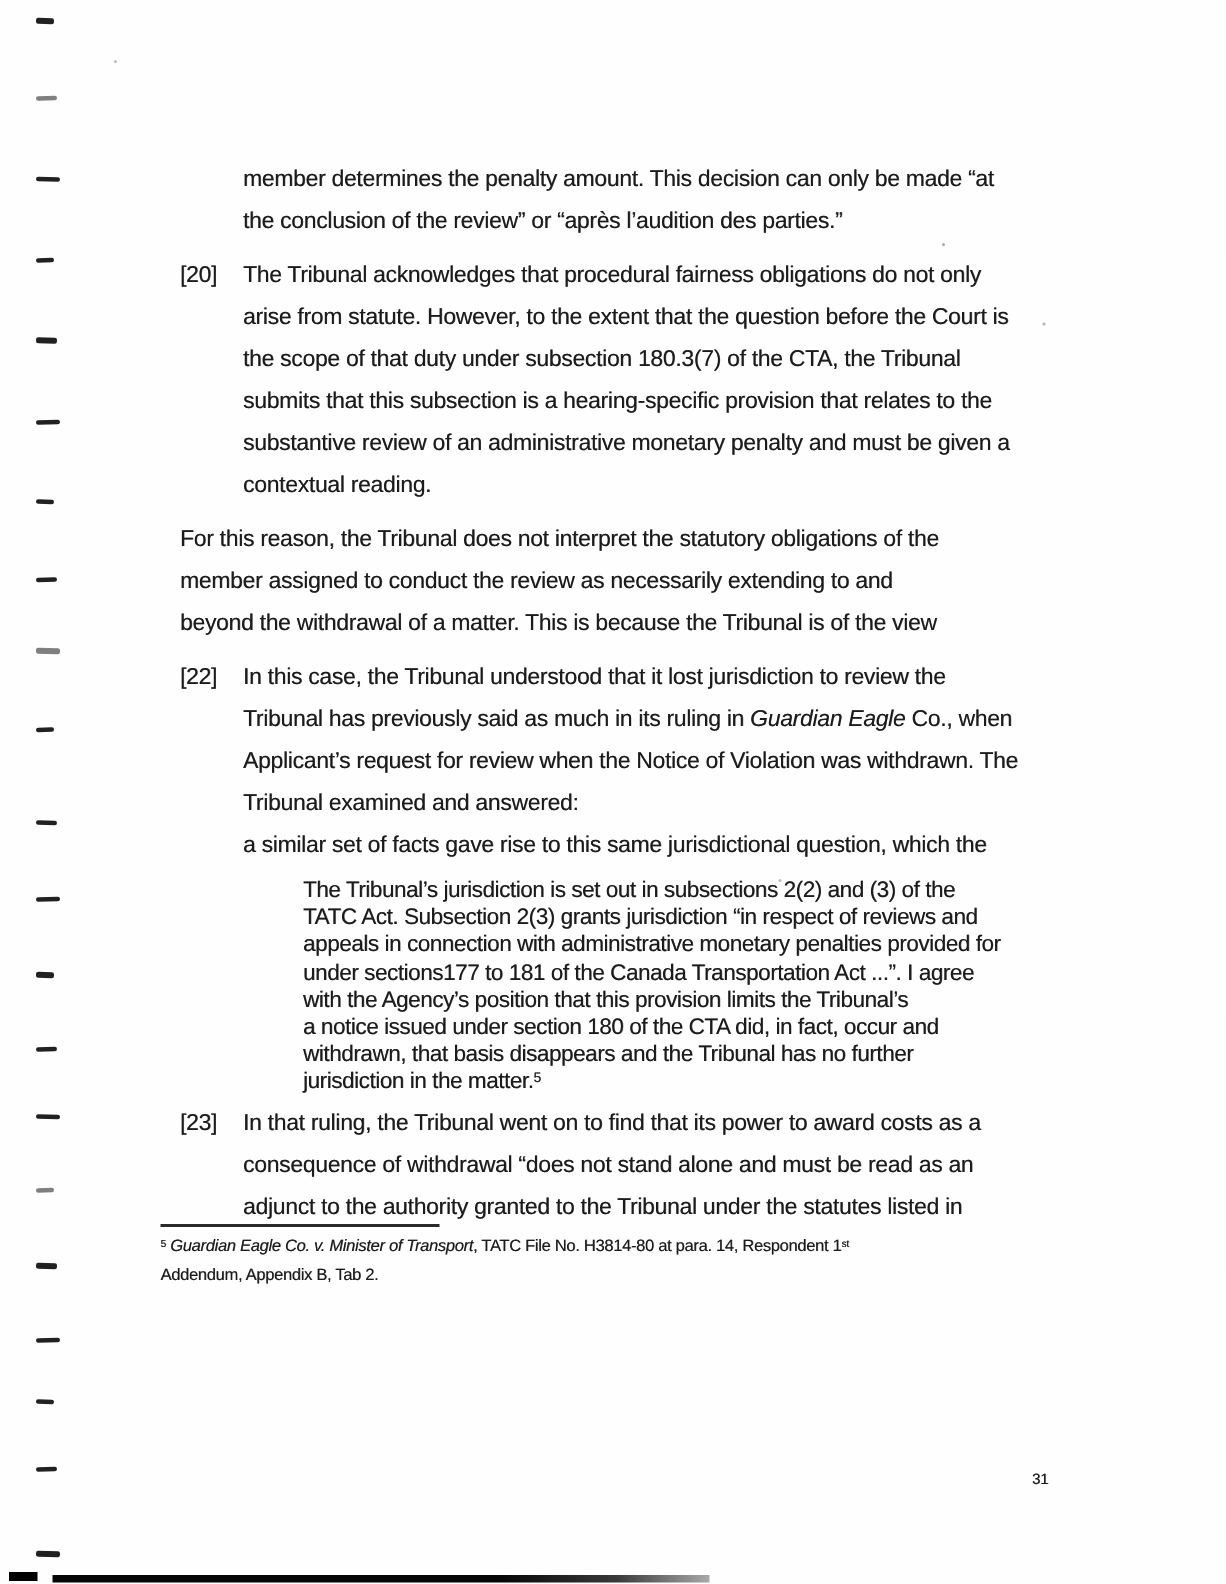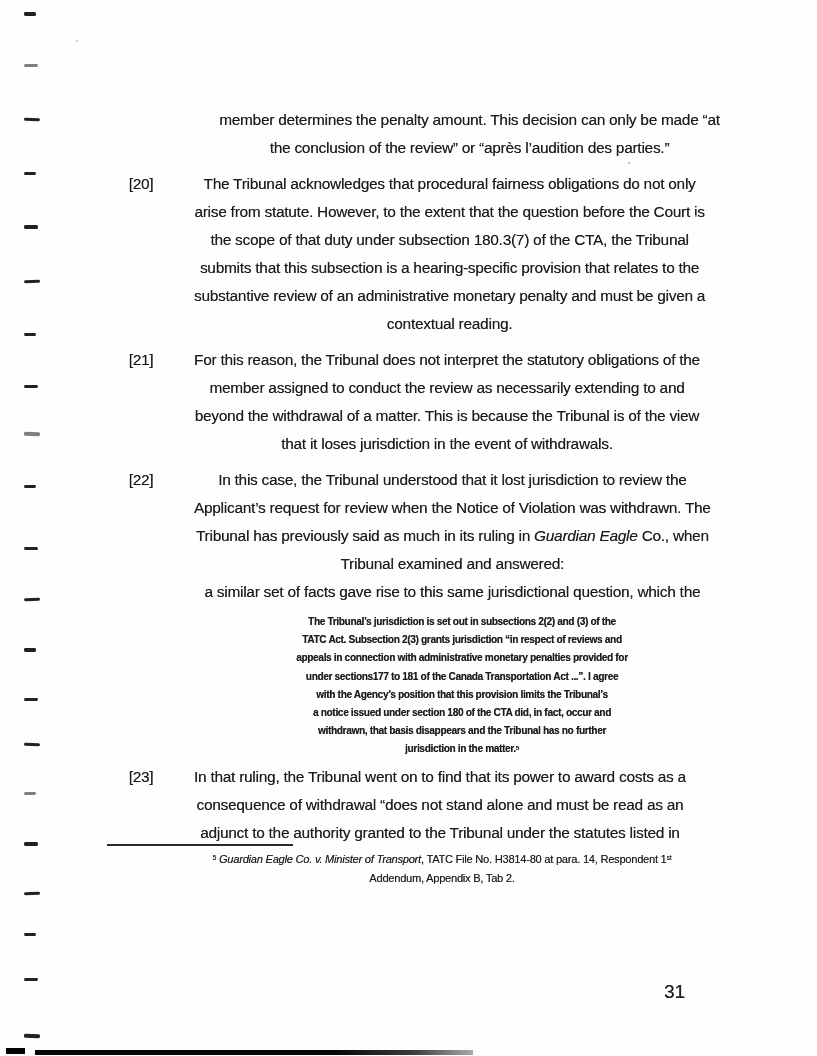--- a/index.html
+++ b/index.html
@@ -15,34 +15,32 @@
   .content {
     position: absolute;
     left: 0; top: 0;
     width: 817px;
     box-sizing: border-box;
     padding: 106px 40px 0 120px;
     font-size: 15.3px;
     line-height: 28px;
     letter-spacing: -0.2px;
     text-shadow: 0.25px 0 0 rgba(0,0,0,0.55);
-    text-align: center;
   }
   .line { white-space: nowrap; }
   .intro { margin-left: 42px; }
-  .para { display: flex; margin-top: 8px; gap: 32px; }
+  .para { display: flex; margin-top: 8px; }
   .para-num { width: 42px; flex: 0 0 42px; }
   .para.p23 { margin-top: 4px; }
   .quote {
     margin: 7px 0 0 82px;
-    font-size: 10px;
+    font-size: 15px;
     line-height: 18.2px;
     letter-spacing: -0.3px;
     width: 520px;
-    font-weight: bold;
   }
   .fn-sep {
     margin: -3px 0 0 -13px;
     width: 186px;
     height: 0;
     border-top: 2px solid #2a2a2a;
   }
   .footnote {
     margin: 4px 0 0 -13px;
     font-size: 11px;
@@ -51,22 +49,22 @@
   }
   sup {
     font-size: 0.62em;
     line-height: 0;
     position: relative;
     top: -0.45em;
     vertical-align: baseline;
   }
   .page-number {
     position: absolute;
-    left: 664px; top: 981px;
-    font-size: 19px;
+    left: 688px; top: 981px;
+    font-size: 10px;
     letter-spacing: 0;
     text-shadow: 0.25px 0 0 rgba(0,0,0,0.55);
   }
   .binding-mark {
     position: absolute;
     left: 24px;
     height: 3px;
     background: #151515;
     border-radius: 1.5px;
   }
@@ -126,35 +124,33 @@
           <div class="line">The Tribunal acknowledges that procedural fairness obligations do not only</div>
           <div class="line">arise from statute. However, to the extent that the question before the Court is</div>
           <div class="line">the scope of that duty under subsection 180.3(7) of the CTA, the Tribunal</div>
           <div class="line">submits that this subsection is a hearing-specific provision that relates to the</div>
           <div class="line">substantive review of an administrative monetary penalty and must be given a</div>
           <div class="line">contextual reading.</div>
         </div>
     </div>
 
     <div class="para">
-      <div class="para-num">[21]</div>
       <div class="para-body">
           <div class="line">For this reason, the Tribunal does not interpret the statutory obligations of the</div>
           <div class="line">member assigned to conduct the review as necessarily extending to and</div>
           <div class="line">beyond the withdrawal of a matter. This is because the Tribunal is of the view</div>
-          <div class="line">that it loses jurisdiction in the event of withdrawals.</div>
         </div>
     </div>
 
     <div class="para">
       <div class="para-num">[22]</div>
       <div class="para-body">
           <div class="line">In this case, the Tribunal understood that it lost jurisdiction to review the</div>
+          <div class="line"><span>Tribunal has previously said as much in its ruling in </span><span style="font-style: italic;">Guardian Eagle</span><span> Co., when</span></div>
           <div class="line">Applicant’s request for review when the Notice of Violation was withdrawn. The</div>
-          <div class="line"><span>Tribunal has previously said as much in its ruling in </span><span style="font-style: italic;">Guardian Eagle</span><span> Co., when</span></div>
           <div class="line">Tribunal examined and answered:</div>
           <div class="line">a similar set of facts gave rise to this same jurisdictional question, which the</div>
         </div>
     </div>
 
     <div class="quote">
         <div class="line">The Tribunal’s jurisdiction is set out in subsections 2(2) and (3) of the</div>
         <div class="line">TATC Act. Subsection 2(3) grants jurisdiction “in respect of reviews and</div>
         <div class="line">appeals in connection with administrative monetary penalties provided for</div>
         <div class="line">under sections177 to 181 of the Canada Transportation Act ...”. I agree</div>

